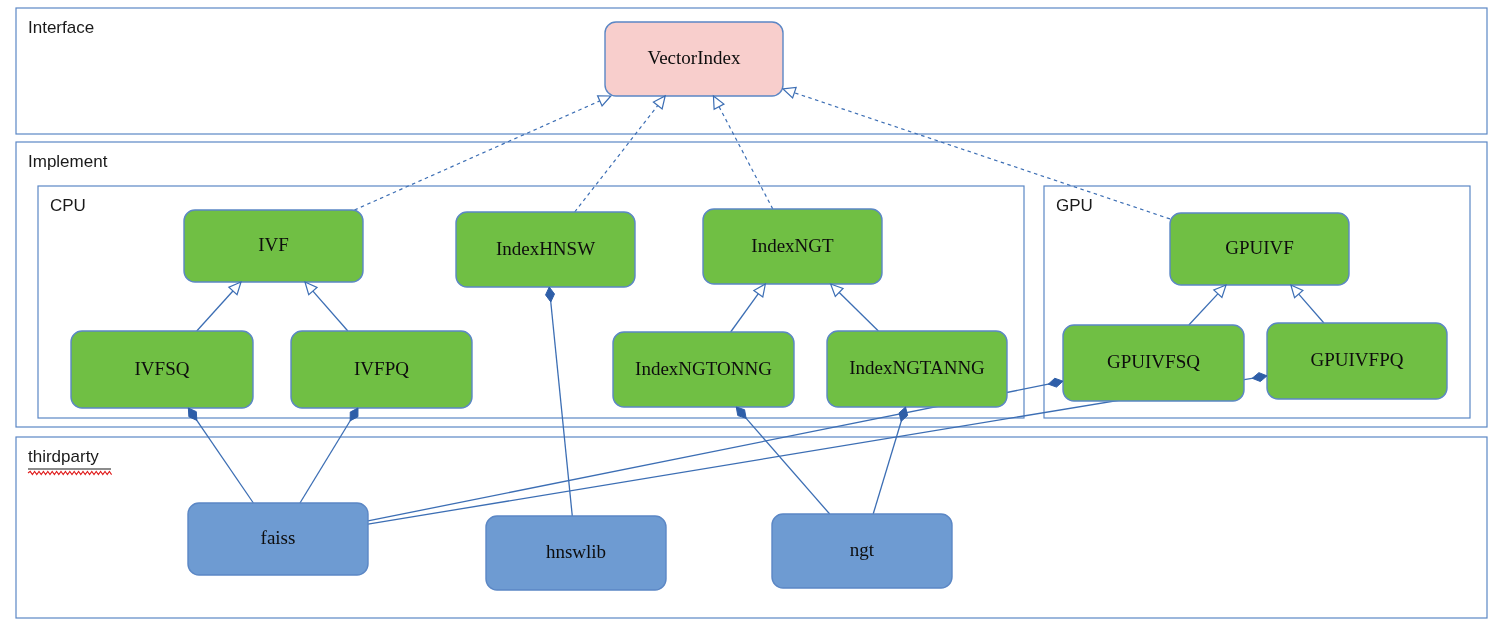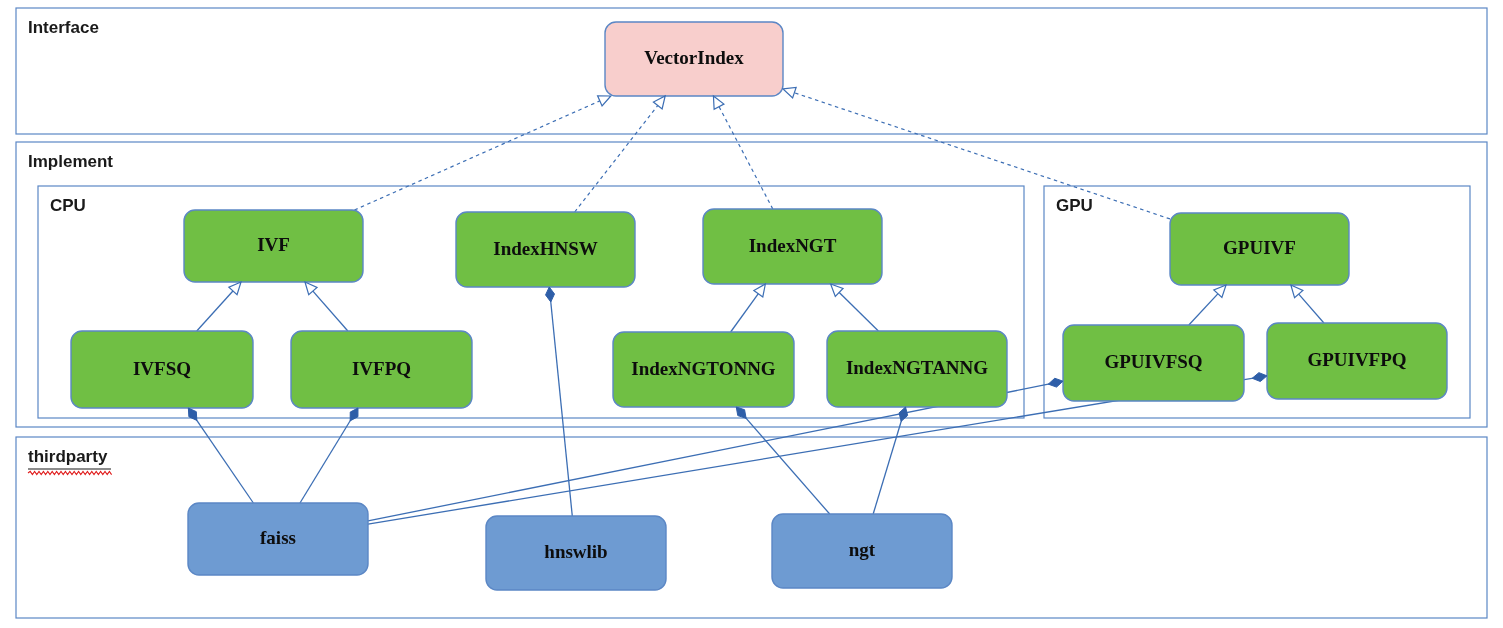--- a/index.html
+++ b/index.html
@@ -11,21 +11,20 @@
   body {
     font-family: "Liberation Sans", sans-serif;
     width: 1503px;
     height: 628px;
     overflow: hidden;
   }
   #diagram-root {
     position: relative;
     width: 1328px;
     height: 628px;
-    font-weight: bold;
   }
   svg.diagram-canvas {
     display: block;
     width: 1503px;
     height: 628px;
   }
   .group-frame {
     fill: #ffffff;
     stroke: #5B87C5;
     stroke-width: 1.2;

